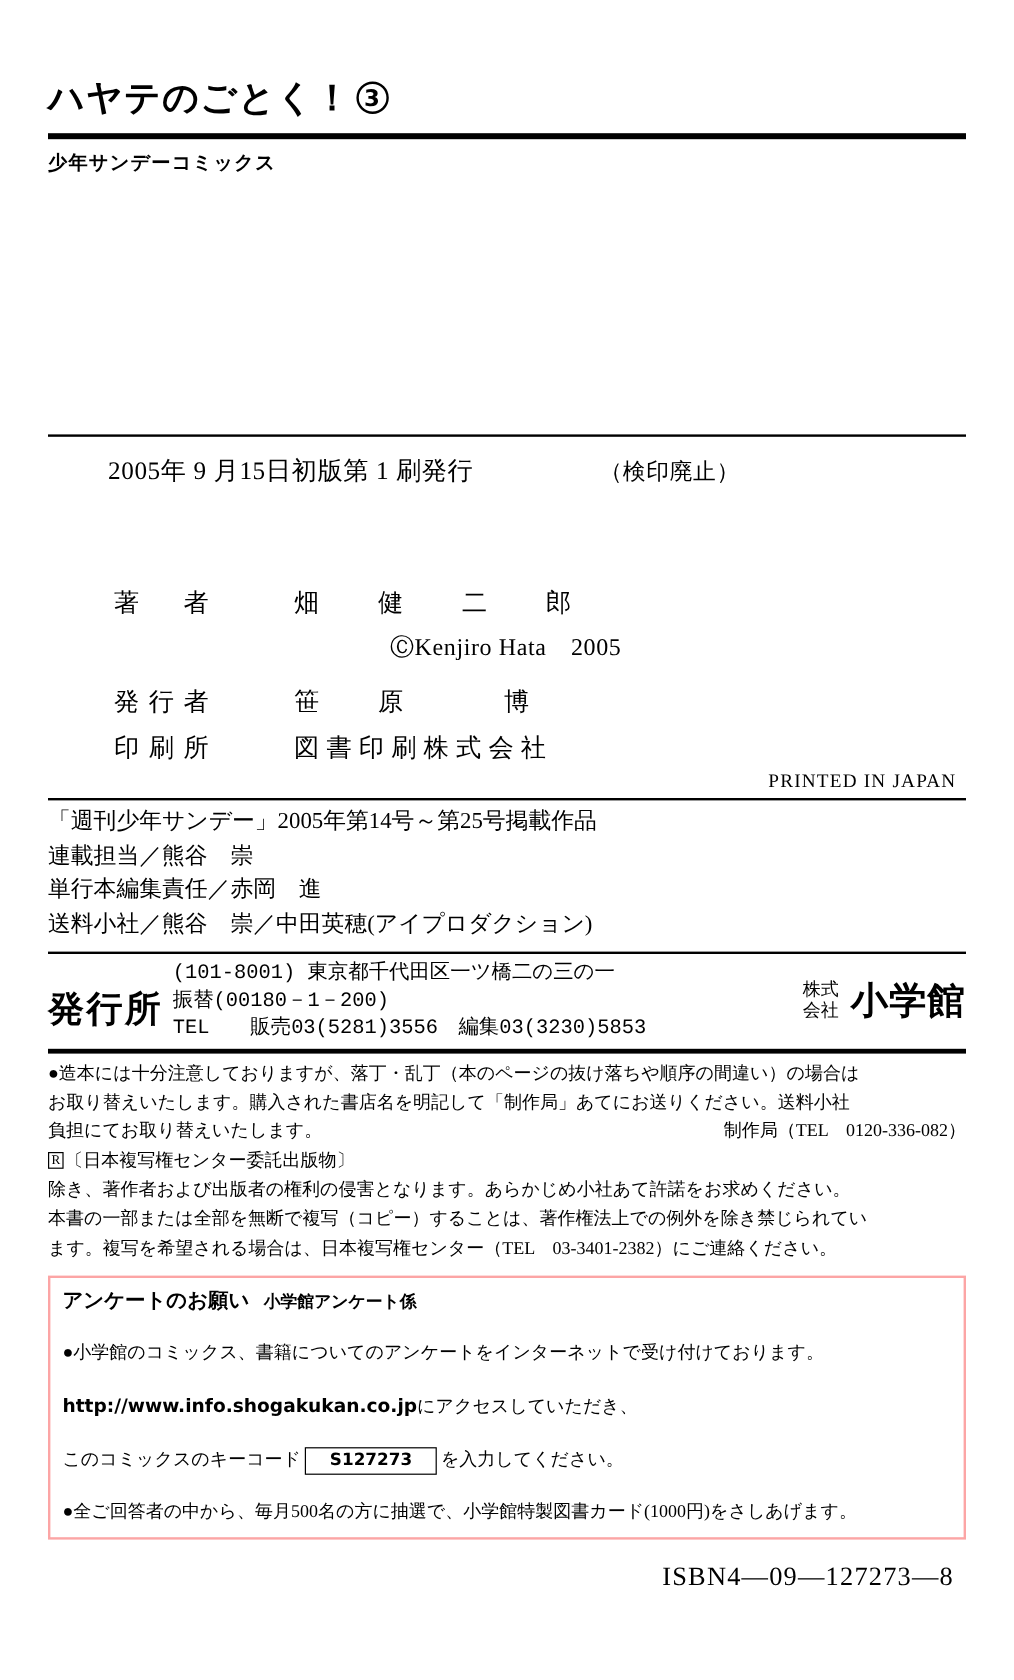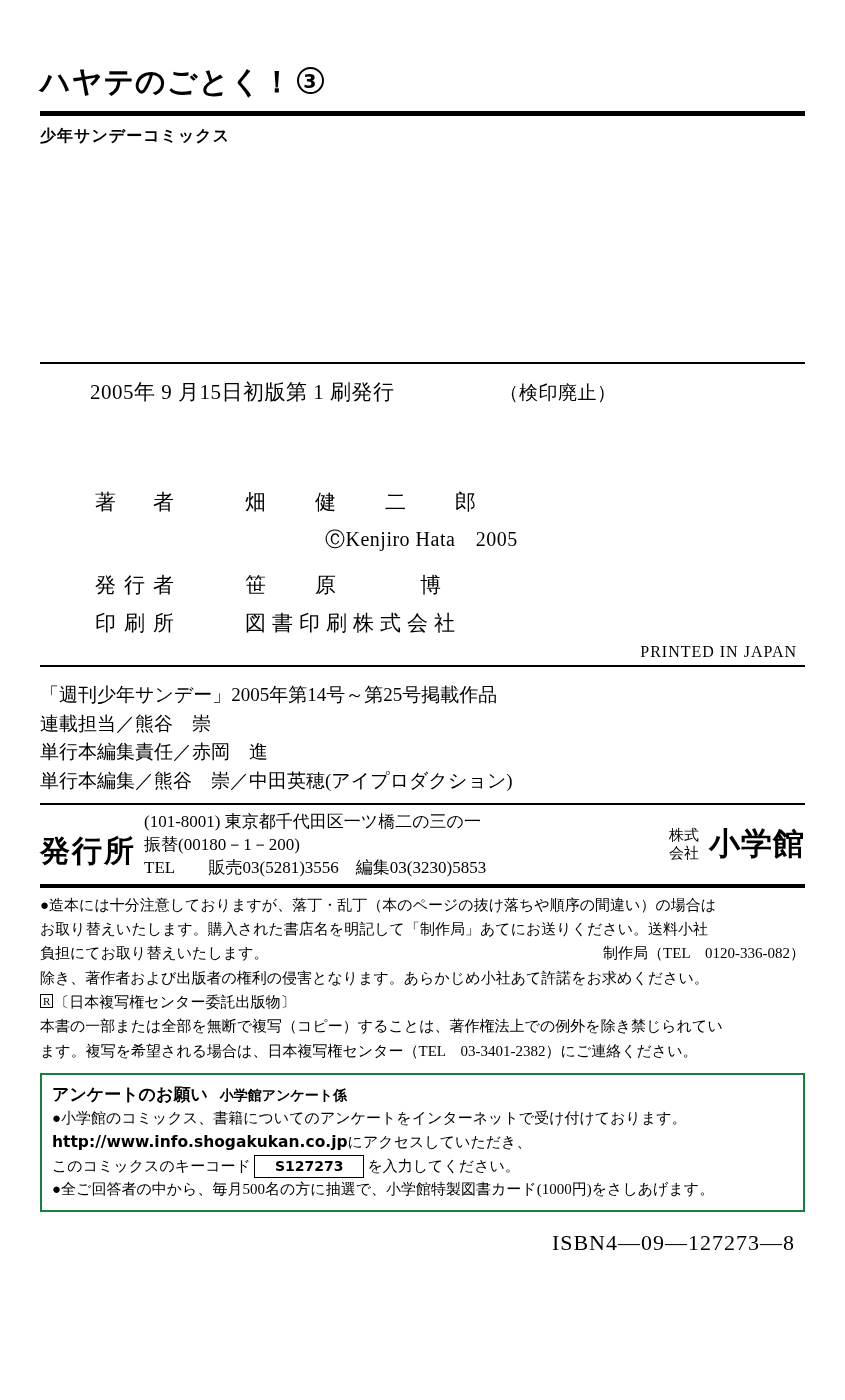--- a/index.html
+++ b/index.html
@@ -120,21 +120,21 @@
     padding-right: 8px;
   }
 
   
   .serial-rule {
     margin-top: 2px;
   }
   .serial-block {
     font-size: 19px;
     line-height: 1.5;
-    margin-top: 14px;
+    margin-top: 4px;
   }
   .serial-block div {
     white-space: nowrap;
   }
 
   
   .pub-rule-top {
     margin-top: 8px;
   }
   .publisher {
@@ -148,20 +148,21 @@
     font-weight: bold;
     font-size: 30px;
     letter-spacing: 2px;
     margin-right: 8px;
     padding-top: 12px;
   }
   .pub-addr {
     font-size: 17px;
     line-height: 1.35;
     flex: 1;
+    font-family: Liberation Mono, monospace;
   }
   .pub-addr div { white-space: nowrap; }
   .pub-corp {
     font-size: 15px;
     line-height: 1.25;
     text-align: center;
     margin: 0 10px 0 6px;
     padding-bottom: 2px;
   }
   .pub-name {
@@ -191,21 +192,21 @@
     border: 1px solid #000;
     font-size: 11px;
     line-height: 12px;
     padding: 0 2px;
     vertical-align: 2px;
     margin-right: 1px;
   }
 
   
   .survey {
-    border: 2px solid #15803d;
+    border: 2px solid #fca5a5;
     margin-top: 10px;
     padding: 6px 10px 8px 10px;
     font-size: 15px;
     line-height: 1.55;
   }
   .survey-head {
     font-family: "DejaVu Sans", sans-serif;
     font-weight: bold;
     font-size: 17px;
   }
@@ -221,21 +222,21 @@
   }
   .keycode {
     display: inline-block;
     border: 1px solid #000;
     font-family: "DejaVu Sans", sans-serif;
     font-weight: bold;
     font-size: 14px;
     padding: 0 20px;
     margin: 0 3px;
   }
-  .survey-line { white-space: nowrap; }
+  .survey-line { white-space: nowrap; margin-top: 20px; }
 
   
   .isbn {
     text-align: right;
     font-size: 22px;
     letter-spacing: 1px;
     margin-top: 18px;
     padding-right: 10px;
   }
 </style>
@@ -274,21 +275,21 @@
     </div>
   </div>
 
   <div class="printed-in">PRINTED IN JAPAN</div>
 
   <div class="rule-thin serial-rule"></div>
   <div class="serial-block">
     <div>「週刊少年サンデー」2005年第14号～第25号掲載作品</div>
     <div>連載担当／熊谷　崇</div>
     <div>単行本編集責任／赤岡　進</div>
-    <div>単行本編集／熊谷　崇／中田英穂(アイプロダクション)</div>
+    <div>送料小社／熊谷　崇／中田英穂(アイプロダクション)</div>
   </div>
 
   <div class="rule-thin pub-rule-top"></div>
   <div class="publisher">
     <div class="pub-label">発行所</div>
     <div class="pub-addr">
       <div>(101-8001) 東京都千代田区一ツ橋二の三の一</div>
       <div>振替(00180－1－200)</div>
       <div>TEL　　販売03(5281)3556　編集03(3230)5853</div>
     </div>
@@ -300,24 +301,24 @@
   </div>
   <div class="pub-rule-bottom"></div>
 
   <div class="notices">
     <p>●造本には十分注意しておりますが、落丁・乱丁（本のページの抜け落ちや順序の間違い）の場合は</p>
     <p>お取り替えいたします。購入された書店名を明記して「制作局」あてにお送りください。送料小社</p>
     <p>
       <span>負担にてお取り替えいたします。</span>
       <span style="float:right">制作局（TEL　0120-336-082）</span>
     </p>
-    <p>除き、著作者および出版者の権利の侵害となります。あらかじめ小社あて許諾をお求めください。</p>
     <p>
       <span class="rmark">R</span><span>〔日本複写権センター委託出版物〕</span>
     </p>
+    <p>除き、著作者および出版者の権利の侵害となります。あらかじめ小社あて許諾をお求めください。</p>
     <p>本書の一部または全部を無断で複写（コピー）することは、著作権法上での例外を除き禁じられてい</p>
     <p>ます。複写を希望される場合は、日本複写権センター（TEL　03-3401-2382）にご連絡ください。</p>
   </div>
 
   <div class="survey">
     <div class="survey-head">
       <span>アンケートのお願い</span><span class="sub">小学館アンケート係</span>
     </div>
     <div class="survey-line">●小学館のコミックス、書籍についてのアンケートをインターネットで受け付けております。</div>
     <div class="survey-line">

